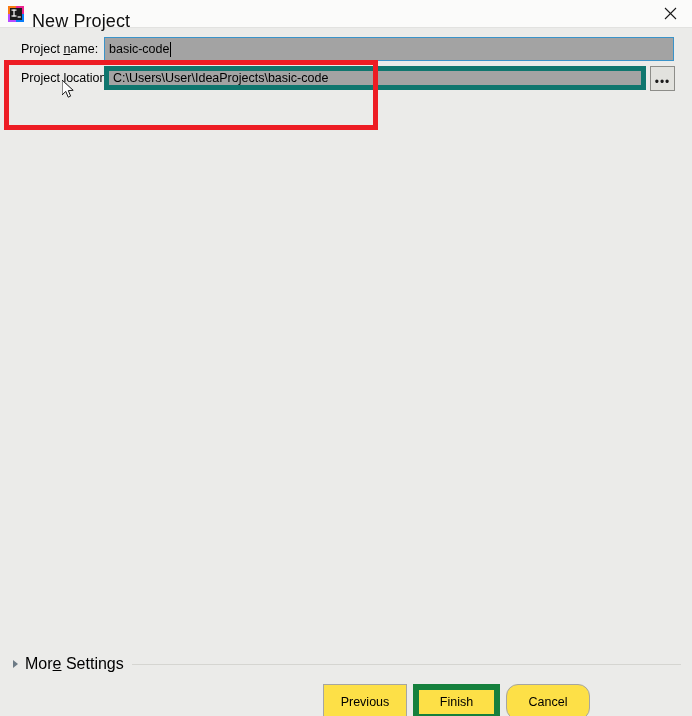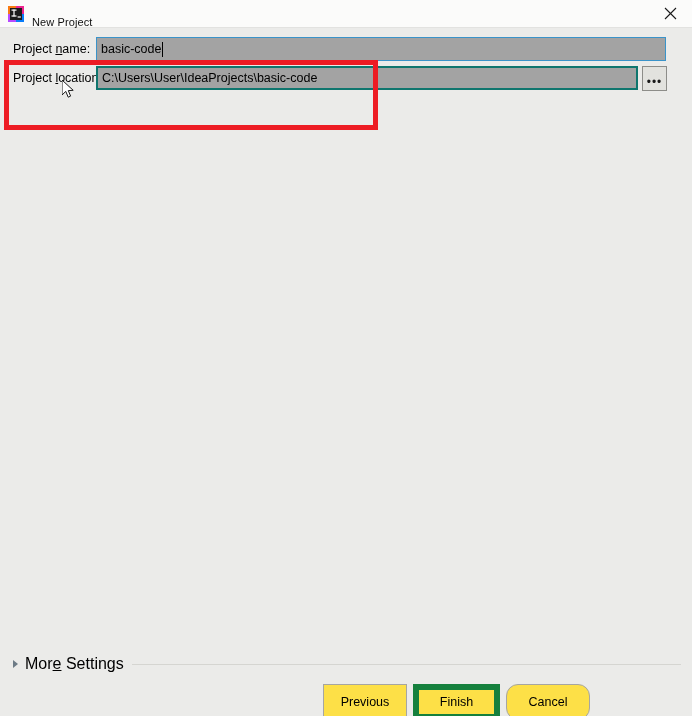--- a/index.html
+++ b/index.html
@@ -30,21 +30,21 @@
     box-sizing: border-box;
   }
   .app-icon {
     position: relative;
     width: 16px; height: 16px;
     margin-left: 8px;
     flex: 0 0 auto;
   }
   .title-text {
     margin-left: 8px;
-    font-size: 11px;
+    font-size: 18px;
     color: #111111;
     letter-spacing: 0.1px;
     margin-top: 16px;
   }
   .close-btn {
     position: absolute;
     right: 0; top: 0;
     width: 44px; height: 27px;
     display: flex;
     align-items: center;
@@ -54,21 +54,21 @@
 
   
   .form-area {
     position: absolute;
     left: 0; top: 28px;
     width: 692px;
     height: 624px;
   }
   .field-row {
     position: absolute;
-    left: 0;
+    left: 8px;
     height: 24px;
     display: flex;
     align-items: center;
   }
   .row-name     { top: 9px;  }
   .row-location { top: 38px; }
 
   .field-label {
     width: 96px;
     text-align: left;
@@ -91,21 +91,21 @@
     align-items: center;
     white-space: nowrap;
     overflow: hidden;
   }
   .input-name {
     width: 570px;
     border: 1px solid #3a93c9;
   }
   .input-location {
     width: 542px;
-    border: 2px solid #0f766e;
+    border: 5px solid #0f766e;
   }
   .caret {
     display: inline-block;
     width: 1px;
     height: 15px;
     background: #000;
     margin-left: 1px;
   }
   .browse-btn {
     box-sizing: border-box;

